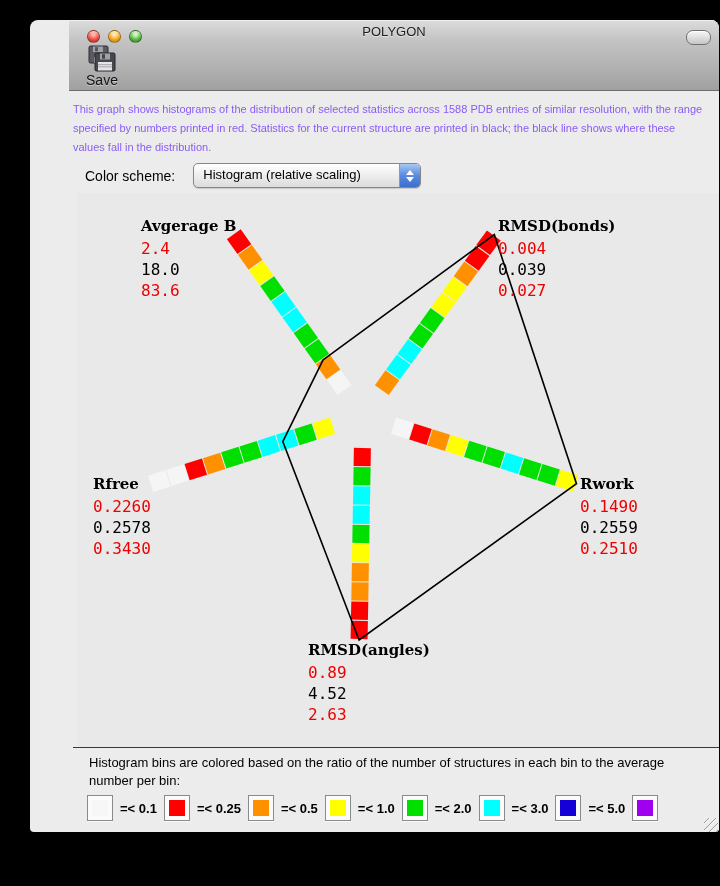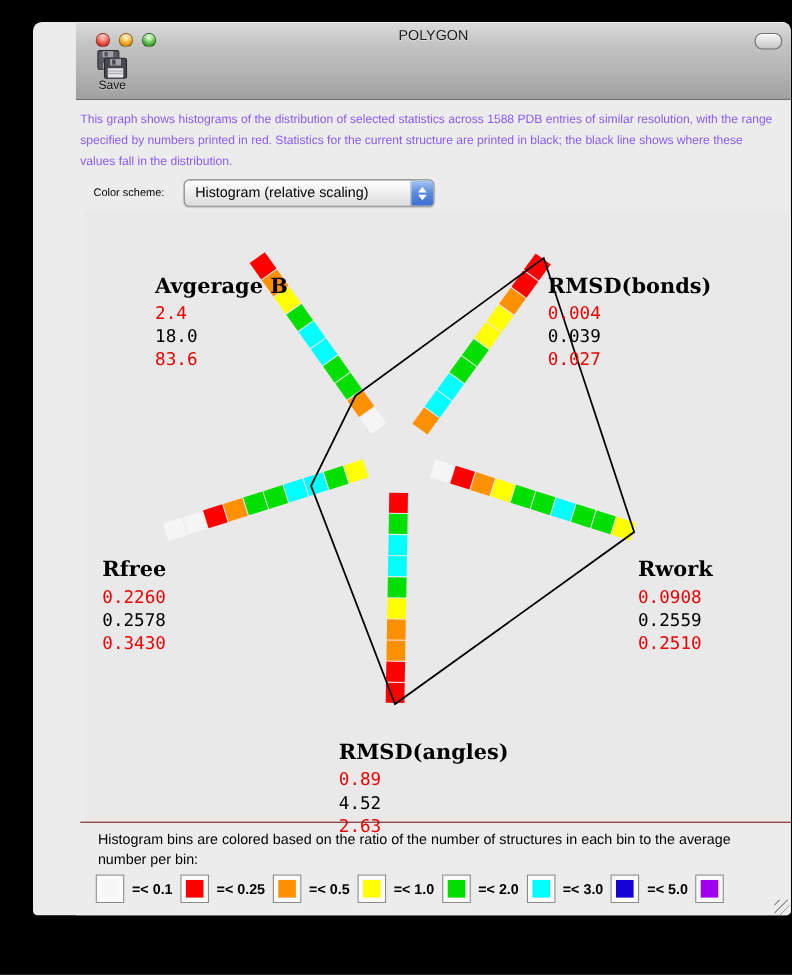--- a/index.html
+++ b/index.html
@@ -17,42 +17,42 @@
   .light.red{background:radial-gradient(circle at 50% 30%, #ffb3ac 0 15%, #ee4e42 55%, #a8231c);}
   .light.yellow{background:radial-gradient(circle at 50% 30%, #ffe9b0 0 15%, #f5a623 55%, #b0720e);}
   .light.green{background:radial-gradient(circle at 50% 30%, #d2f3c0 0 15%, #58ba45 55%, #237a13);}
   #title{position:absolute;top:4px;left:0;right:0;text-align:center;
     font-size:13px;color:#1c1c1c;text-shadow:0 1px 0 rgba(255,255,255,.5);}
   #pill{position:absolute;top:10px;right:8px;width:23px;height:13px;border-radius:7px;
     border:1px solid #6f6f6f;background:linear-gradient(#f7f7f7,#c6c6c6);
     box-shadow:inset 0 1px 0 #fff;cursor:pointer;}
   #save-btn{position:absolute;top:25px;left:14px;width:38px;text-align:center;cursor:pointer;}
   #save-btn svg{display:block;margin:0 auto;}
-  #save-btn .lbl{font-size:11px;color:#111;margin-top:0px;text-shadow:0 1px 0 rgba(255,255,255,.4);}
+  #save-btn .lbl{font-size:14px;color:#111;margin-top:0px;text-shadow:0 1px 0 rgba(255,255,255,.4);}
   
   #content{position:relative;height:742px;background:#ECECEC;}
   .description{position:absolute;left:4px;top:9px;width:630px;
     font-size:11px;line-height:19px;color:#8b5cf6;margin:0;}
   .cs-row{position:absolute;left:16px;top:72px;display:flex;align-items:center;}
-  .cs-label{font-size:10px;color:#000;}
+  .cs-label{font-size:14px;color:#000;}
   .popup{margin-left:18px;position:relative;width:226px;height:23px;border:1px solid #878787;
     border-radius:5px;background:linear-gradient(#ffffff,#dcdcdc);cursor:pointer;
     box-shadow:0 1px 1px rgba(0,0,0,.15);}
   .popup .sel{position:absolute;left:9px;top:3px;font-size:13px;color:#000;}
   .stepper{position:absolute;right:0;top:0;width:20px;height:23px;border-radius:0 4px 4px 0;
     background:linear-gradient(#a9c8f2,#5a8ade 50%,#3b6fd0);border-left:1px solid #7b9bd0;
     display:flex;flex-direction:column;align-items:center;justify-content:center;gap:2px;}
   .tri{width:0;height:0;border-left:4px solid transparent;border-right:4px solid transparent;}
   .tri.up{border-bottom:5px solid #fff;}
   .tri.down{border-top:5px solid #fff;}
   
   #plot{position:absolute;left:8px;top:102px;width:644px;height:555px;background:#E9E9E9;}
   #chart-svg{position:absolute;left:0;top:0;width:644px;height:555px;}
   .axis-label{position:absolute;white-space:nowrap;}
-  .axis-title{font-family:"DejaVu Serif",serif;font-weight:bold;font-size:19px;color:#000;margin-bottom:3px;margin-top:32px;}
+  .axis-title{font-family:"DejaVu Serif",serif;font-weight:bold;font-size:15px;color:#000;margin-bottom:3px;}
   .axis-val{font-family:"DejaVu Sans Mono",monospace;font-size:16px;line-height:21px;}
   .v-red{color:#EE0000;}
   .v-black{color:#000;}
   
   #legend-panel{position:absolute;left:4px;top:656px;width:650px;height:86px;border-top:1px solid #7f1d1d;}
   .legend-text{position:absolute;left:16px;top:6px;width:604px;font-size:13px;line-height:18px;color:#000;margin:0;}
   #legend-row{position:absolute;left:14px;top:47px;display:flex;align-items:center;}
   .legend-item{display:flex;align-items:center;}
   .swatch{display:flex;align-items:center;justify-content:center;width:26px;height:26px;
     background:#fbfbfb;border:1px solid #8a8a8a;box-sizing:border-box;box-shadow:0 1px 0 rgba(255,255,255,.7);}
@@ -167,21 +167,21 @@
           <div class="axis-val v-red">83.6</div>
         </div>
         <div class="axis-label" style="left: 421px; top: 24px;">
           <div class="axis-title">RMSD(bonds)</div>
           <div class="axis-val v-red">0.004</div>
           <div class="axis-val v-black">0.039</div>
           <div class="axis-val v-red">0.027</div>
         </div>
         <div class="axis-label" style="left: 503px; top: 282px;">
           <div class="axis-title">Rwork</div>
-          <div class="axis-val v-red">0.0908</div>
+          <div class="axis-val v-red">0.1490</div>
           <div class="axis-val v-black">0.2559</div>
           <div class="axis-val v-red">0.2510</div>
         </div>
         <div class="axis-label" style="left: 231px; top: 448px;">
           <div class="axis-title">RMSD(angles)</div>
           <div class="axis-val v-red">0.89</div>
           <div class="axis-val v-black">4.52</div>
           <div class="axis-val v-red">2.63</div>
         </div>
         <div class="axis-label" style="left: 16px; top: 282px;">

